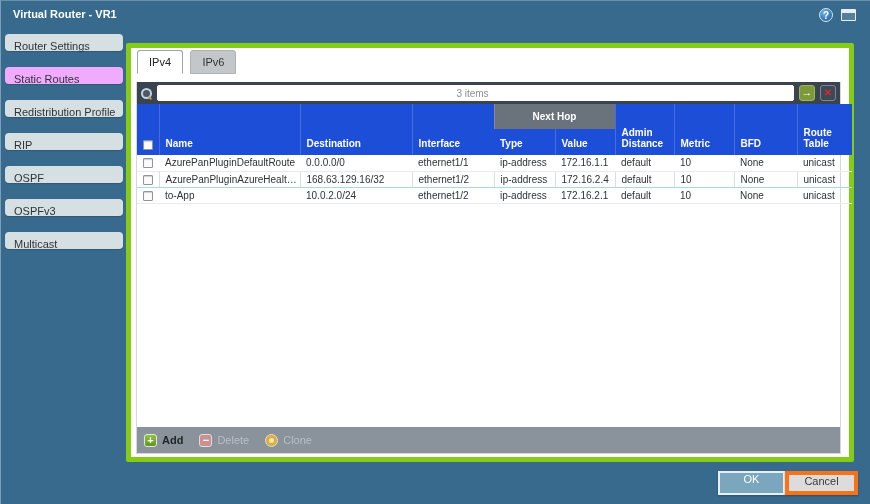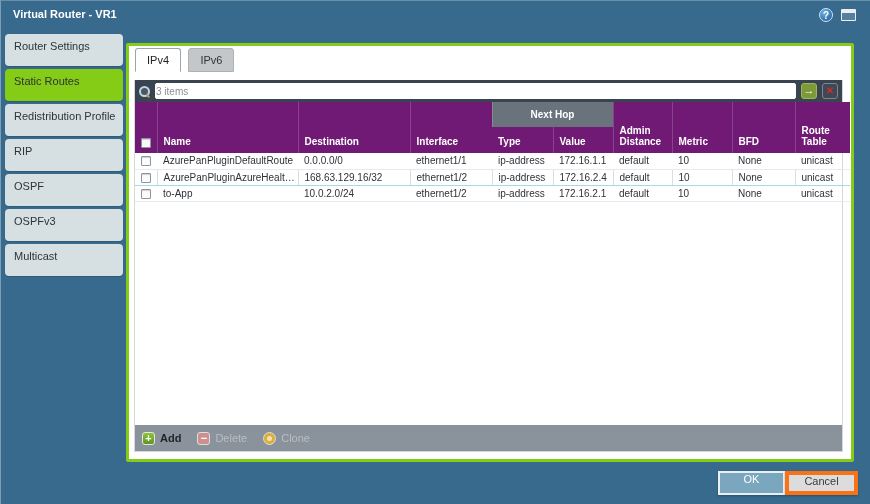--- a/index.html
+++ b/index.html
@@ -35,35 +35,35 @@
     width: 15px; height: 12px;
     border: 1px solid #e9eef2; border-top: 4px solid #e9eef2;
     background: rgba(255,255,255,0.15);
     border-radius: 1px;
     cursor: pointer;
   }
 
   
   .sidebar { position: absolute; left: 4px; top: 33px; width: 118px; }
   .side-item {
-    height: 32px; margin-bottom: 3px;
+    height: 17px; margin-bottom: 16px;
     background: #D6E0E2; border-radius: 4px;
     font-size: 11px; color: #2F3338;
     line-height: 24px; padding-left: 9px;
     cursor: pointer;
     box-shadow: 0 1px 1px rgba(0,0,0,0.15);
   }
-  .side-item.selected { background: #84cc16; }
+  .side-item.selected { background: #f0abfc; }
 
   
   .panel {
     position: absolute; left: 125px; top: 42px;
     width: 728px; height: 419px;
     background: #fff; border-radius: 2px;
-    border: 3px solid #84cc16;
+    border: 5px solid #84cc16;
   }
   .tabbar { height: 34px; padding: 2px 0 0 6px; }
   .tab {
     display: inline-block; height: 24px; line-height: 22px;
     padding: 0 11px; font-size: 11px; color: #222;
     border: 1px solid #9FA4A8; border-radius: 3px 3px 0 0;
     margin-right: 3px; cursor: pointer; vertical-align: top;
   }
   .tab.active { background: #fff; border-bottom-color: #fff; }
   .tab.inactive { background: #C3C7C9; border-color: #AEB2B5; color: #333; }
@@ -88,21 +88,21 @@
     border: 2px solid #BCD7E8; background: rgba(255,255,255,0.1);
   }
   .search-icon::after {
     content: ""; position: absolute; right: 0; bottom: 0;
     width: 4px; height: 2px; background: #C89A4A;
     transform: rotate(45deg); border-radius: 1px;
   }
   .search-input {
     flex: 1; height: 16px; background: #fff; border: 1px solid #fff;
     border-radius: 2px; display: flex; align-items: center;
-    justify-content: flex-start; padding-right: 6px; cursor: text;
+    justify-content: center; padding-right: 6px; cursor: text;
   }
   .items-count { font-size: 10px; color: #8A8F94; }
   .apply-btn {
     width: 16px; height: 16px; flex: 0 0 16px;
     background: #7C9B38; border: 1px solid #9DB55C; border-radius: 3px;
     color: #fff; font-size: 11px; font-weight: bold;
     line-height: 13px; text-align: center; cursor: pointer;
   }
   .clear-btn {
     width: 16px; height: 16px; flex: 0 0 16px;
@@ -110,21 +110,21 @@
     color: #D42B2B; font-size: 10px; font-weight: bold;
     line-height: 14px; text-align: center; cursor: pointer;
   }
 
   
   table.routes {
     width: 100%; border-collapse: collapse; table-layout: fixed;
     font-size: 10px;
   }
   thead th {
-    background: #701a75; color: #fff; font-weight: bold;
+    background: #1d4ed8; color: #fff; font-weight: bold;
     text-align: left; vertical-align: bottom;
     padding: 0 2px 6px 6px; font-size: 10px;
     border-left: 1px solid rgba(255,255,255,0.18);
   }
   thead tr.h1 { height: 25px; }
   thead tr.h2 { height: 26px; }
   thead th:first-child { border-left: none; }
   th.next-hop {
     background: #6A727C; text-align: center; vertical-align: middle;
     padding: 0;

